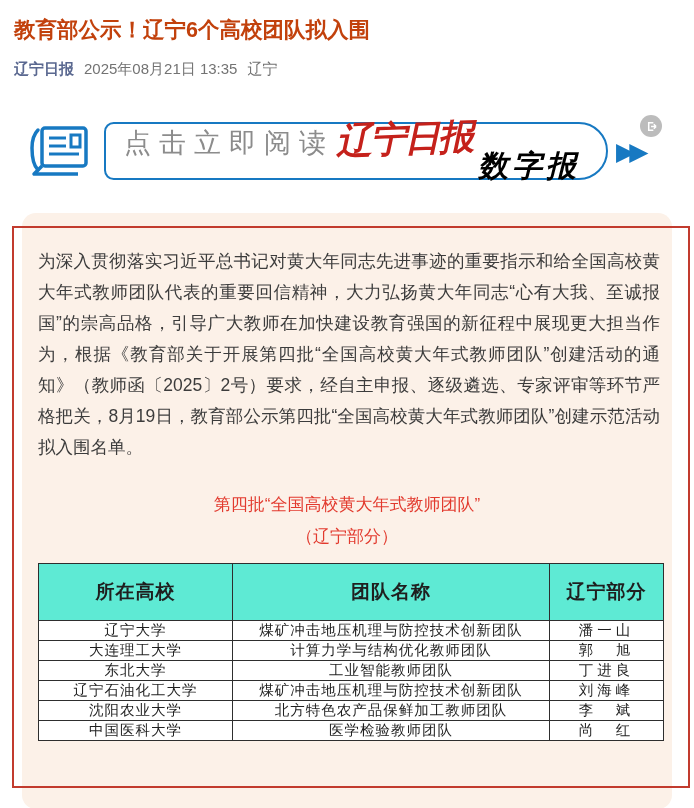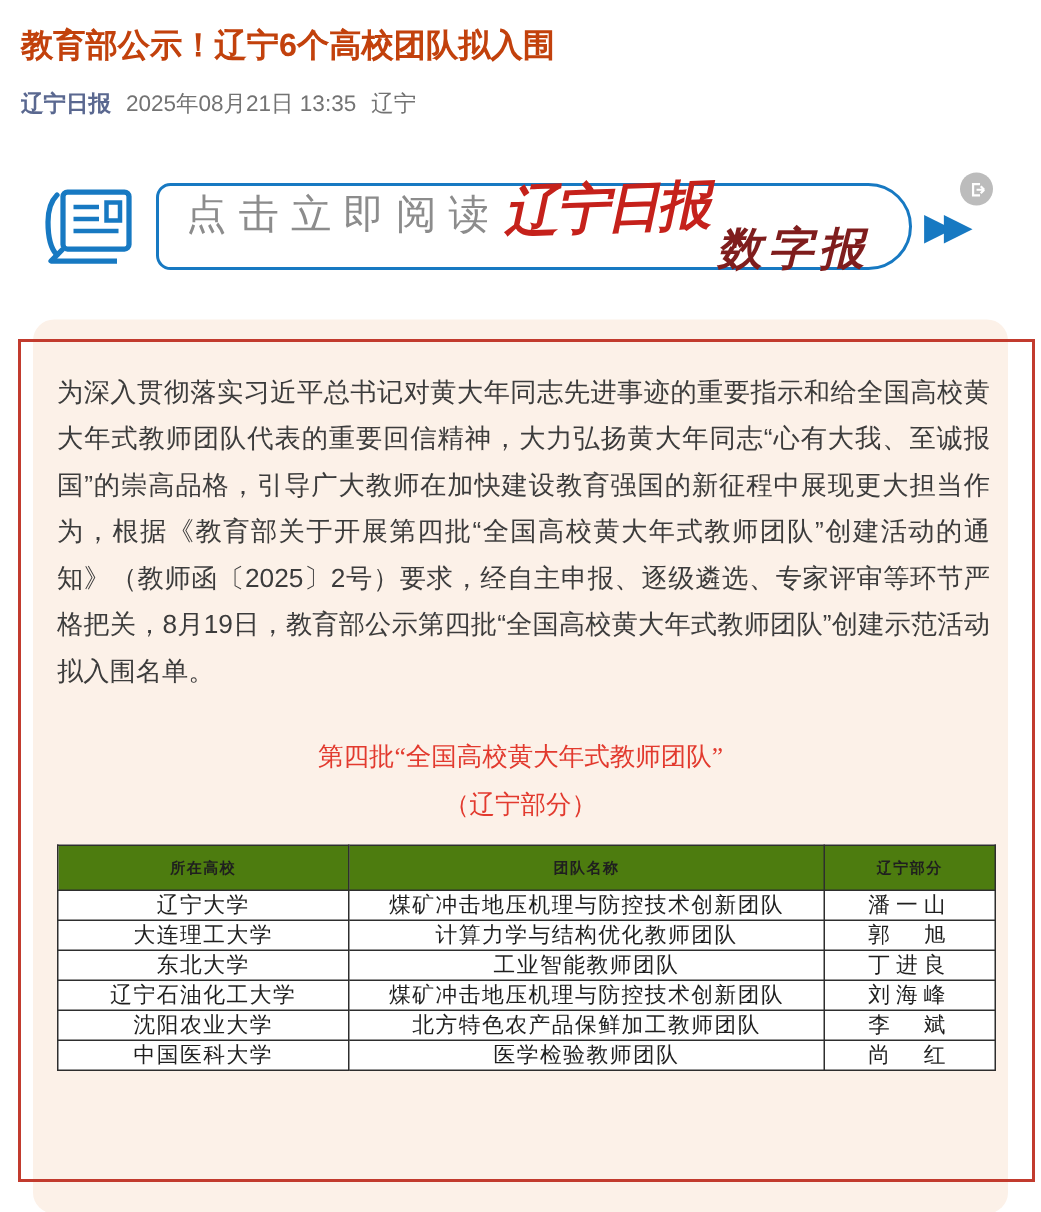--- a/index.html
+++ b/index.html
@@ -59,21 +59,21 @@
     color: #c5211b;
     white-space: nowrap;
     margin: 0 6px 0 2px;
     position: relative;
     top: -4px;
     transform: rotate(-2deg);
     letter-spacing: -2px;
     z-index: 2;
   }
   .pill-suffix {
-    color: #7f1d1d;
+    color: #000000;
     font-size: 30px;
     font-weight: 800;
     font-style: italic;
     letter-spacing: 4px;
     white-space: nowrap;
     position: relative;
     z-index: 2;
     margin-top: 46px;
   }
   .banner-play {
@@ -124,43 +124,42 @@
     line-height: 31px;
     color: #3c3c3c;
     text-align: justify;
   }
   .list-title {
     margin-top: 26px;
     text-align: center;
     color: #e23a2e;
     font-size: 17px;
     line-height: 32px;
-    font-family: Liberation Serif, serif;
   }
 
   
   table.result-table {
     margin: 10px auto 0 auto;
     width: 625px;
     border-collapse: collapse;
     table-layout: fixed;
     background: #ffffff;
     font-family: "Liberation Serif", serif;
   }
   table.result-table th, table.result-table td {
     border: 1.6px solid #2e2e2e;
     text-align: center;
     vertical-align: middle;
     color: #1f1f1f;
   }
   table.result-table th {
-    background: #4d7c0f;
-    font-size: 10px;
+    background: #5eead4;
+    font-size: 19px;
     font-weight: 700;
-    height: 30px;
+    height: 57px;
     letter-spacing: 1px;
   }
   table.result-table td {
     font-size: 14.5px;
     height: 18px;
     letter-spacing: 1px;
   }
   table.result-table td.name-cell { letter-spacing: 4px; }
 </style>
 </head>

